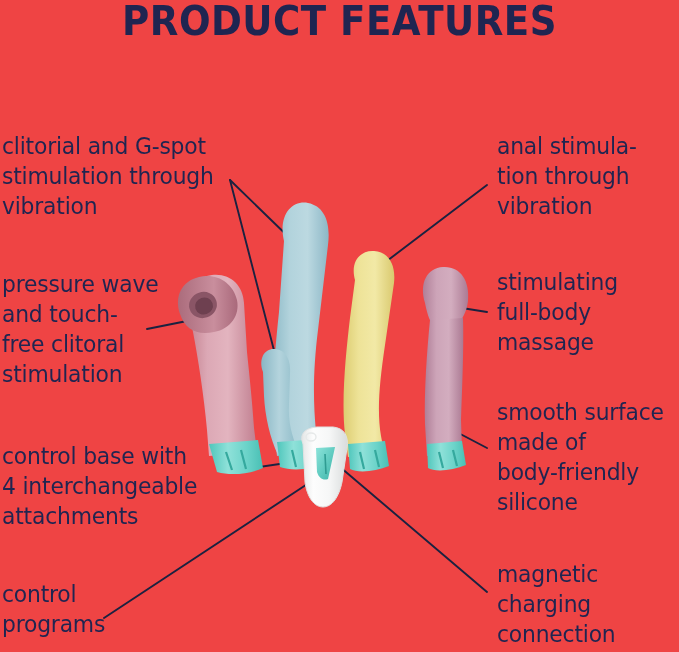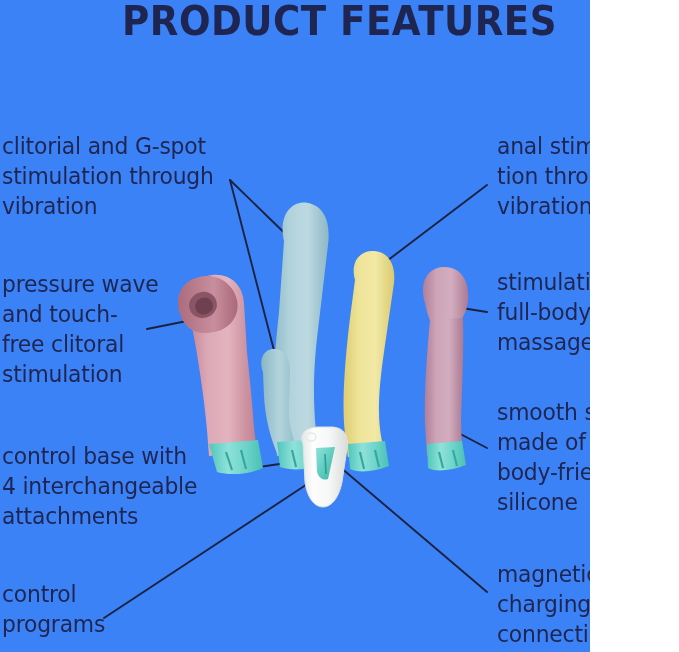--- a/index.html
+++ b/index.html
@@ -2,23 +2,23 @@
 <html><head>
 <meta charset="utf-8">
 <style>
   html, body {
     margin: 0;
     padding: 0;
     background: #ffffff;
   }
   #page {
     position: relative;
-    width: 590px;
+    width: 679px;
     height: 652px;
-    background: #3b82f6;
+    background: #ef4444;
     overflow: hidden;
     font-family: "DejaVu Sans", "Liberation Sans", sans-serif;
   }
 
   
   .page-title {
     position: absolute;
     top: -2px;
     left: 0;
     width: 679px;

